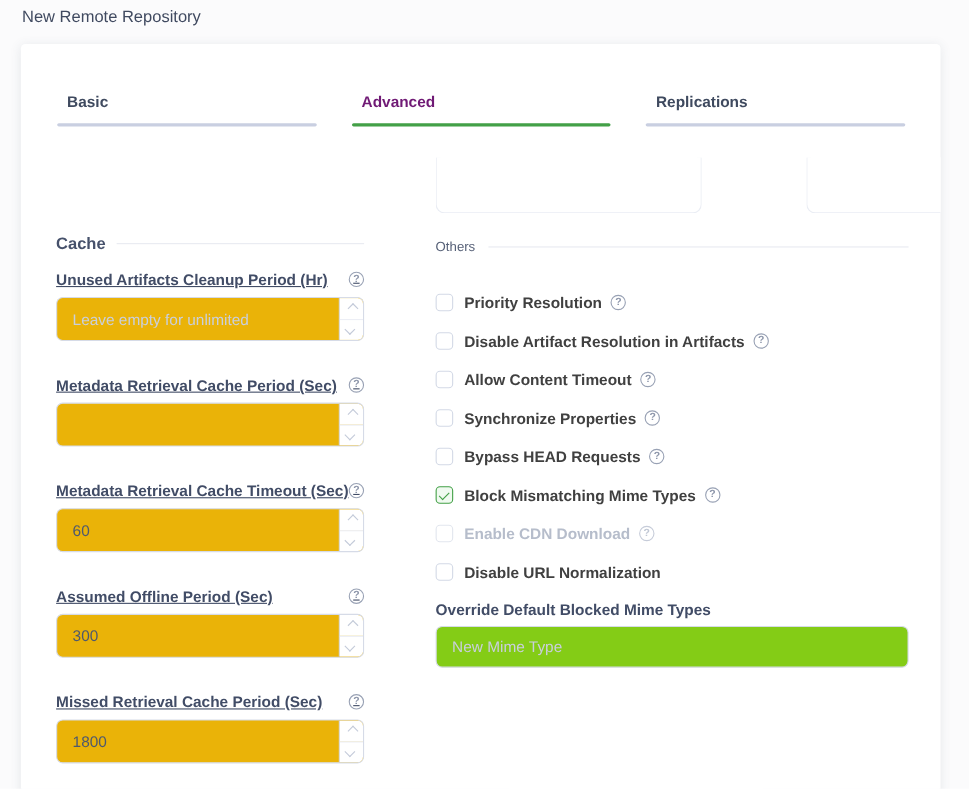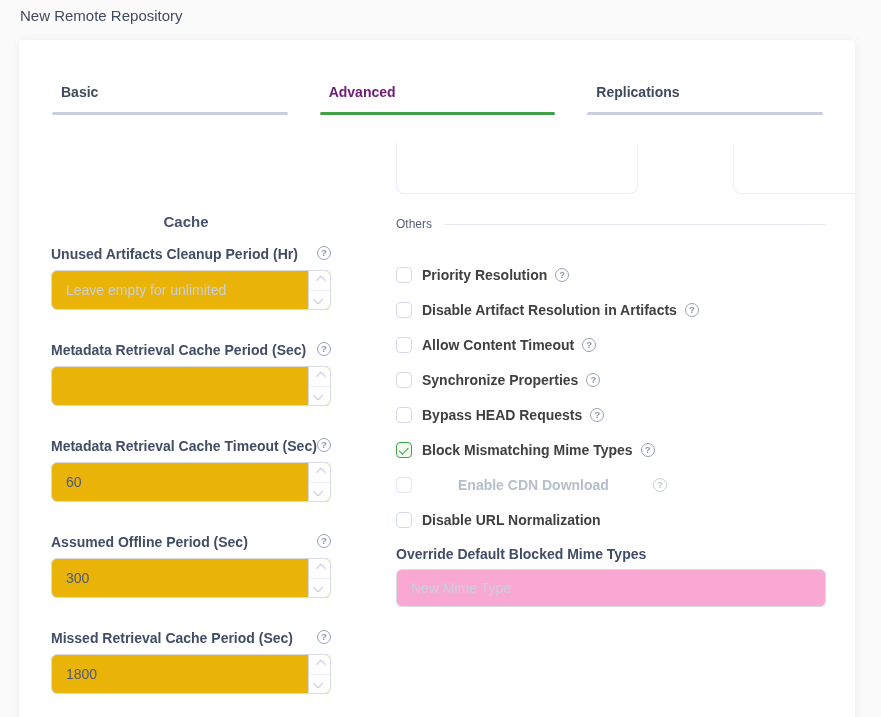--- a/index.html
+++ b/index.html
@@ -51,25 +51,25 @@
   .clipped-box.b2 { left:714px; width:160px; }
   
   .section-head { display:flex; align-items:center; }
   .section-head .rule { flex:1; height:1px; background:#e8eaf1; }
   
   .col-cache { position:absolute; left:32px; top:173px; width:280px; }
   .cache-title {
     font-size:15px; font-weight:700; color:#46516b;
     line-height:17px; margin-right:10px;
   }
-  .col-cache .section-head { margin-bottom:16px;flex-direction:column; }
+  .col-cache .section-head { margin-bottom:16px; }
   .field { margin-bottom:32px; }
   .field-label-row {
-    display:flex; align-items:flex-start; justify-content:space-between;
-    height:16px; margin-bottom:8px;
+    display:flex; align-items:center; justify-content:space-between;
+    height:16px; margin-bottom:8px;text-decoration:underline;
   }
   .field-label { font-size:14px; font-weight:700; color:#414c66; line-height:16px; }
   
   .help-icon {
     width:14px; height:14px; flex:0 0 14px;
     border:1px solid #98a1b4; border-radius:50%;
     display:inline-flex; align-items:center; justify-content:center;
   }
   .help-icon::after {
     content:"?"; font-size:9.5px; font-weight:700; color:#8d96aa; line-height:1;
@@ -115,34 +115,34 @@
     display:flex; align-items:center; justify-content:center;
   }
   .cb-label { font-size:14px; font-weight:700; color:#404040; margin-left:10px; }
   .cb-row .help-icon { margin-left:8px; }
   .cb-row.checked .checkbox { border-color:#43a047; background:#f0faf0; }
   .cb-row.checked .checkbox::after {
     content:""; width:8px; height:4px;
     border-left:1.6px solid #43a047; border-bottom:1.6px solid #43a047;
     transform:rotate(-45deg) translate(0,-1px);
   }
-  .cb-row.disabled { cursor:default;gap:36px; }
+  .cb-row.disabled { cursor:default; }
   .cb-row.disabled .cb-label { color:#b6bdcb; }
   .cb-row.disabled .checkbox { border-color:#e2e6ee; }
   .cb-row.disabled .help-icon { border-color:#c6ccd9; }
   .cb-row.disabled .help-icon::after { color:#c0c7d4; }
   .mime-label {
     font-size:14px; font-weight:700; color:#414c66;
     line-height:16px; margin-top:12px; margin-bottom:7px;
   }
   .mime-input {
     width:430px; height:38px;
     border:1px solid #d6dbe7; border-radius:6px;
     padding:0 14px; font-family:inherit; font-size:14px; color:#4e596e;
-    outline:none; background:#f9a8d4;
+    outline:none; background:#84cc16;
   }
   .mime-input::placeholder { color:#c9cfdd; opacity:1; }
 </style>
 </head>
 <body>
 
 <div class="page-title">New Remote Repository</div>
 
 <div class="card">
 

